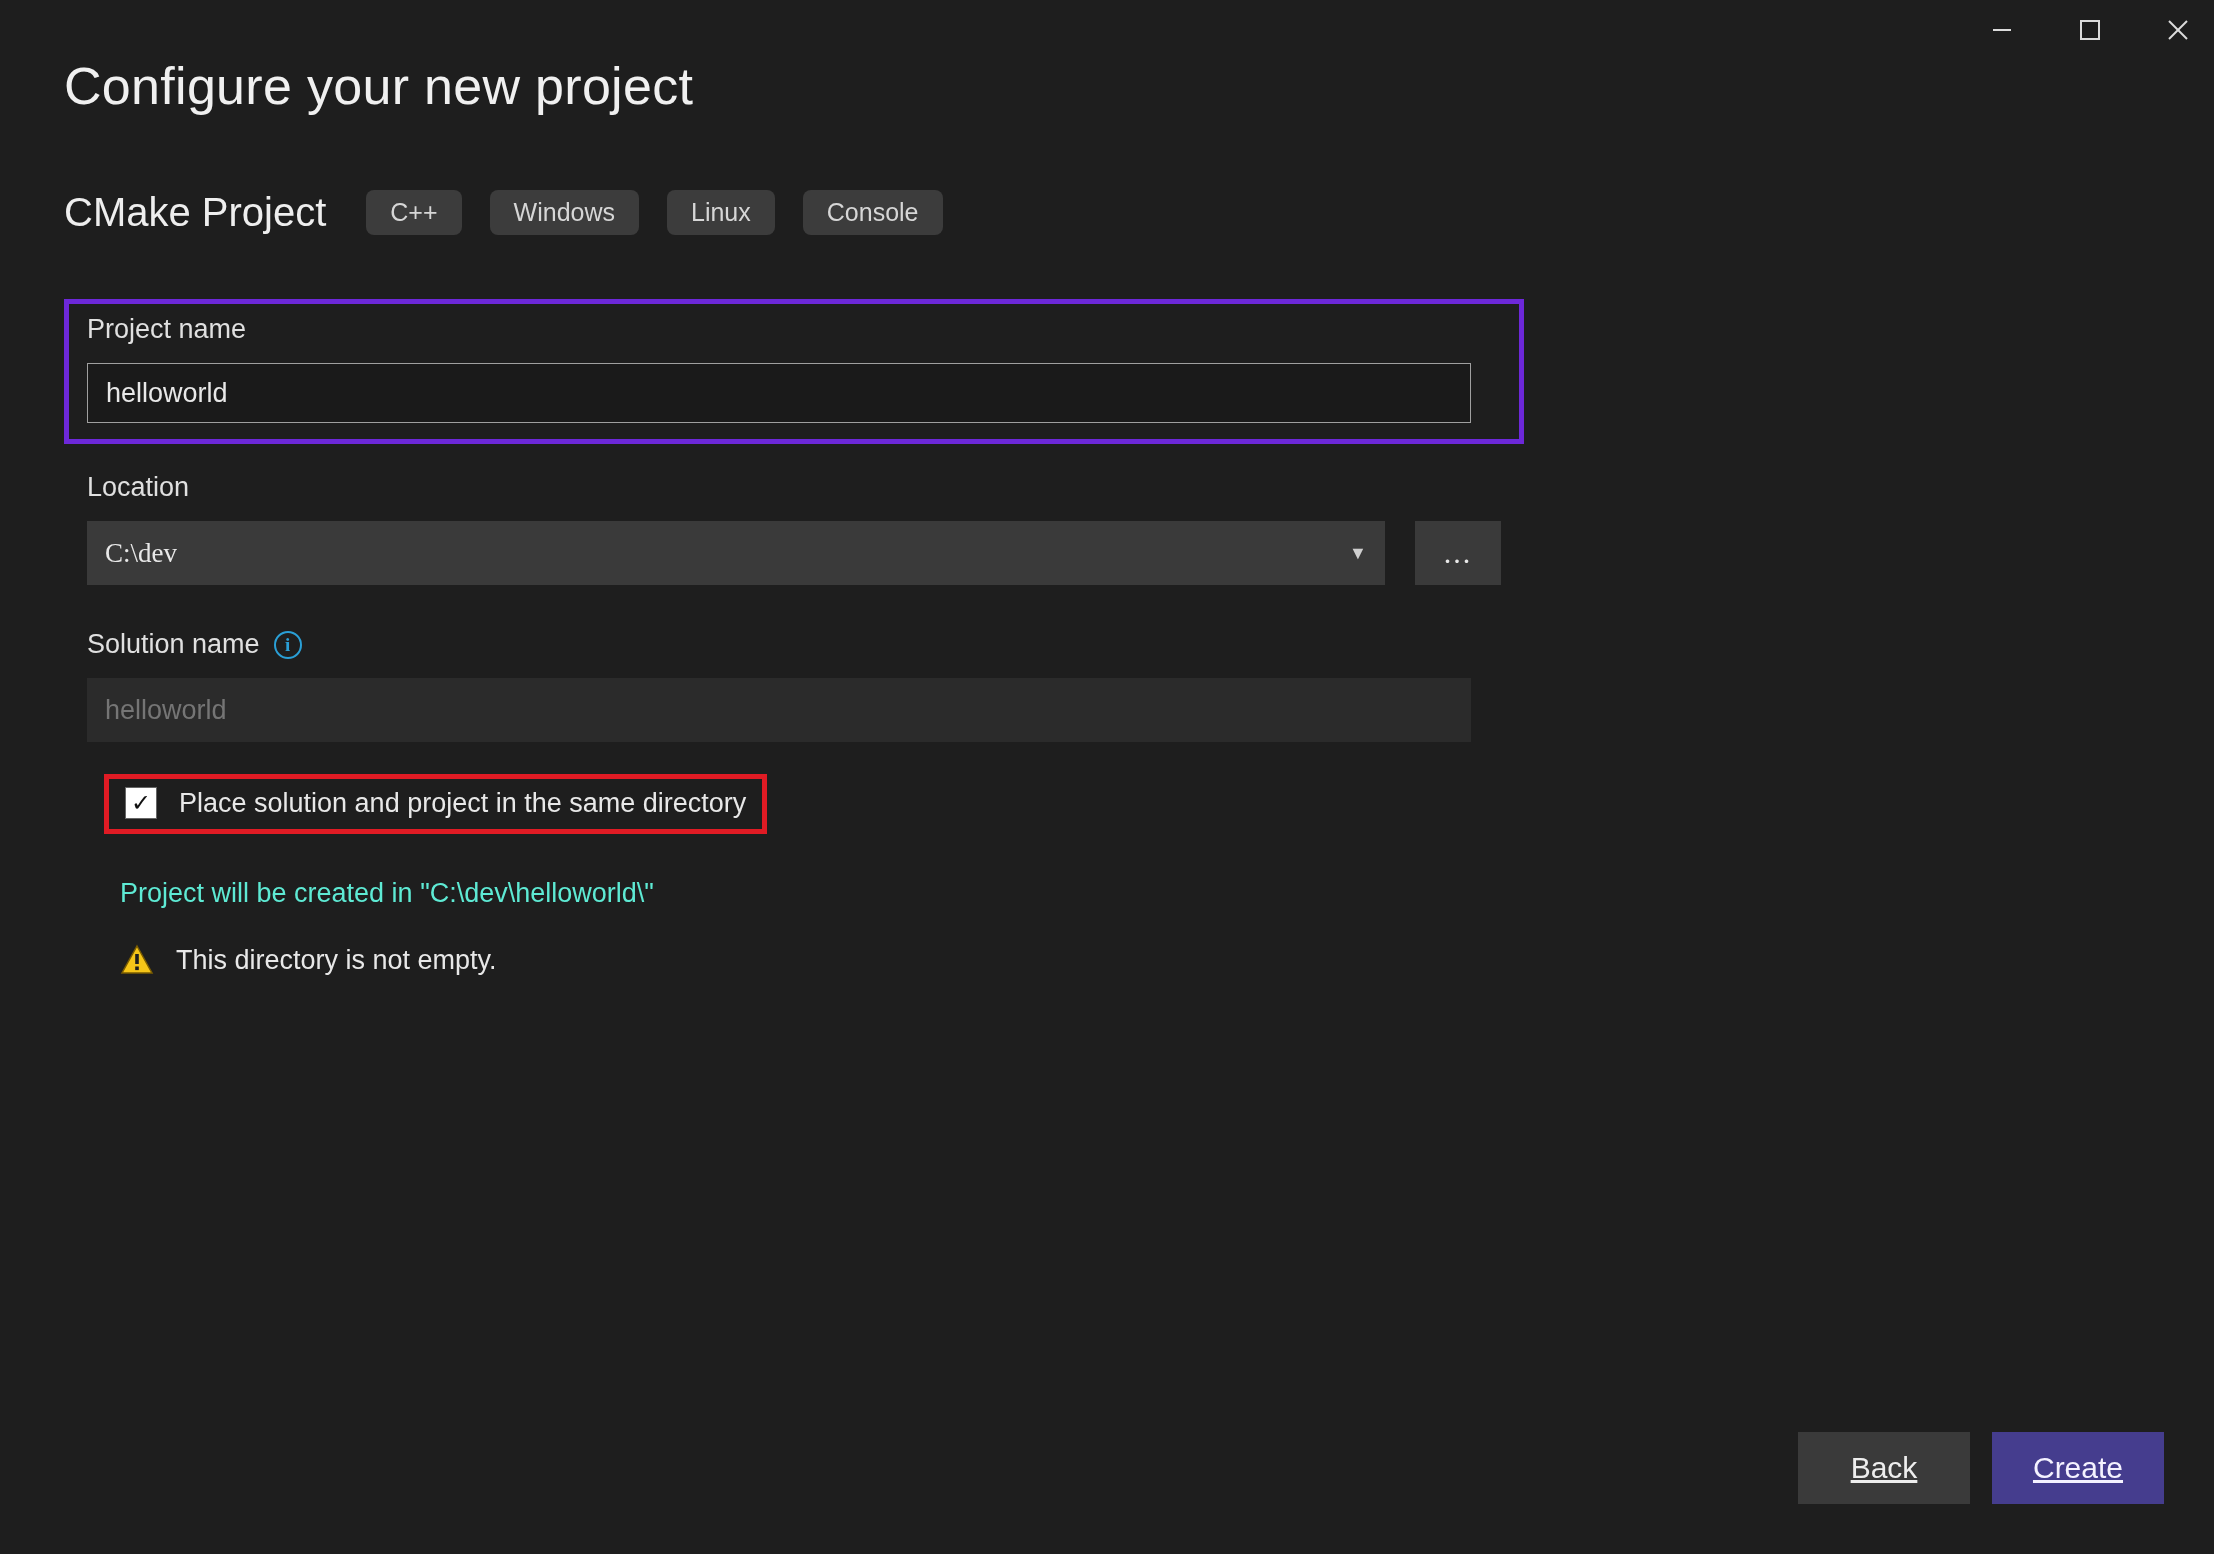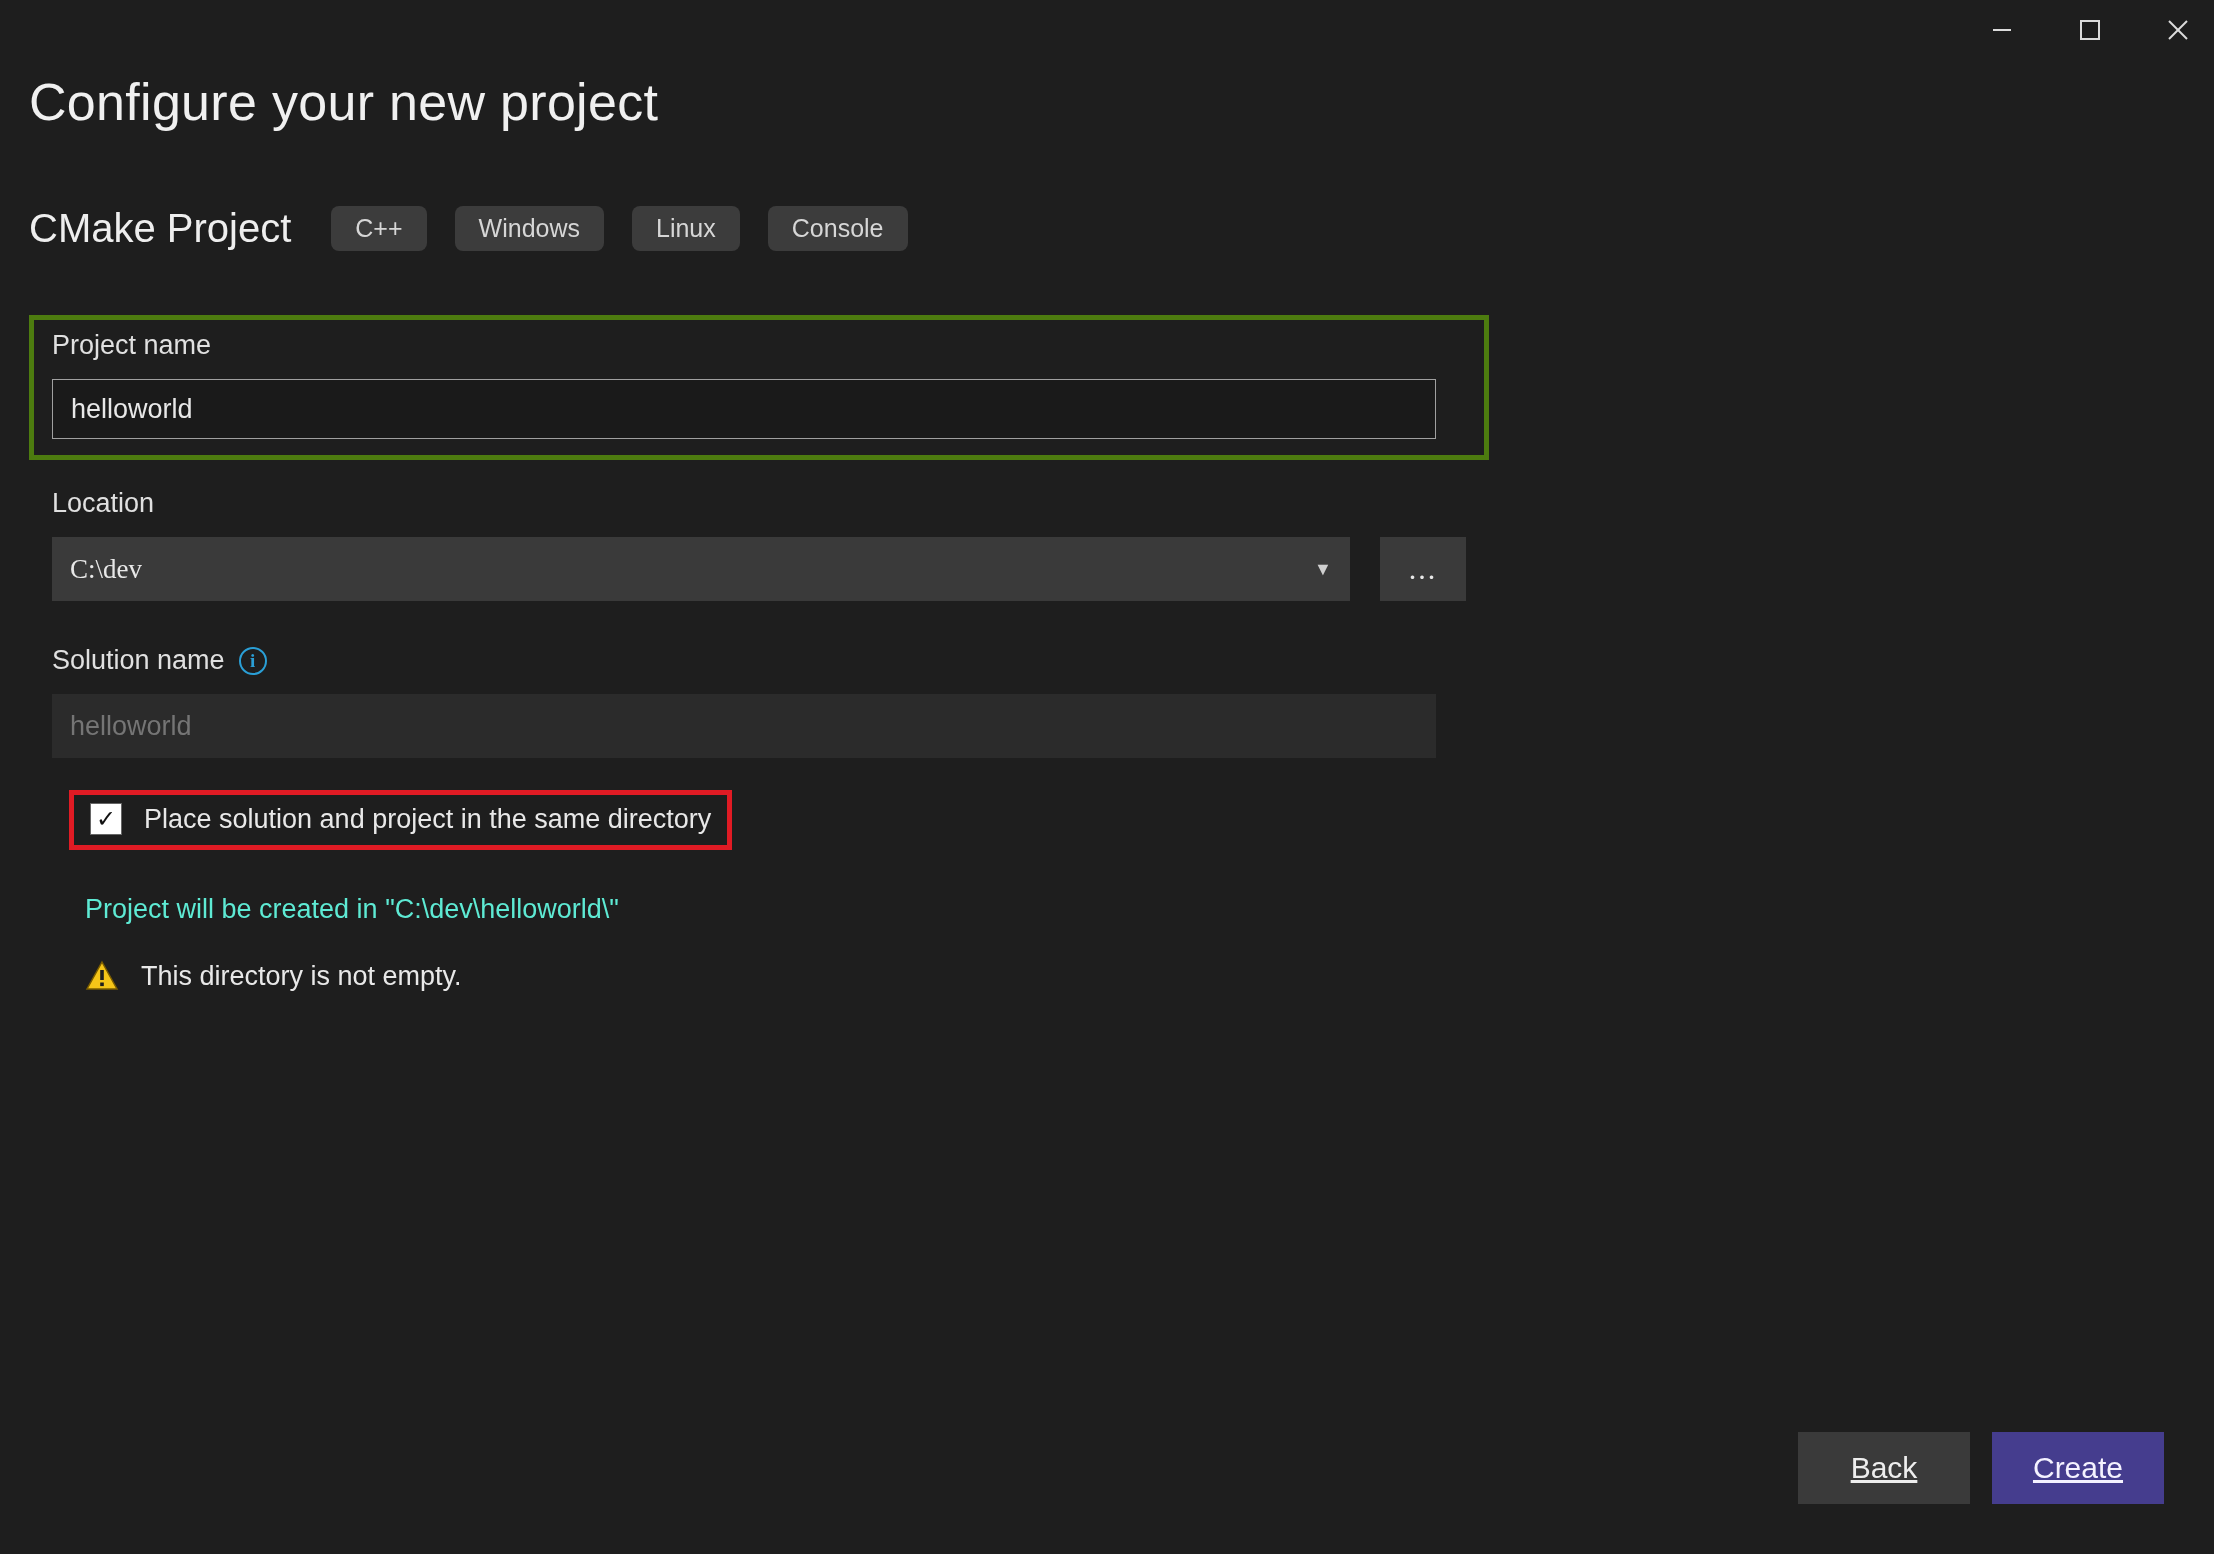--- a/index.html
+++ b/index.html
@@ -22,22 +22,21 @@
     }
     .titlebar-btn {
       width: 52px;
       height: 44px;
       display: flex;
       align-items: center;
       justify-content: center;
       color: #dcdcdc;
     }
     .content {
-      padding: 56px 54px 0 29px;
-      margin-top: 16px;
+      padding: 56px 54px 0 64px;
     }
     .page-title {
       font-size: 52px;
       font-weight: 400;
       color: #f0f0f0;
       letter-spacing: 0.3px;
     }
     .template-row {
       display: flex;
       align-items: center;
@@ -51,21 +50,21 @@
       margin-right: 12px;
     }
     .tag {
       background: #3c3c3c;
       color: #d6d6d6;
       font-size: 25px;
       padding: 8px 24px;
       border-radius: 8px;
     }
     .group-highlighted {
-      border: 5px solid #4d7c0f;
+      border: 5px solid #6d28d9;
       padding: 10px 18px 16px 18px;
       margin-top: 64px;
       width: 1460px;
     }
     .group-normal {
       padding: 10px 23px 16px 23px;
       margin-top: 18px;
       width: 1460px;
     }
     .label {

